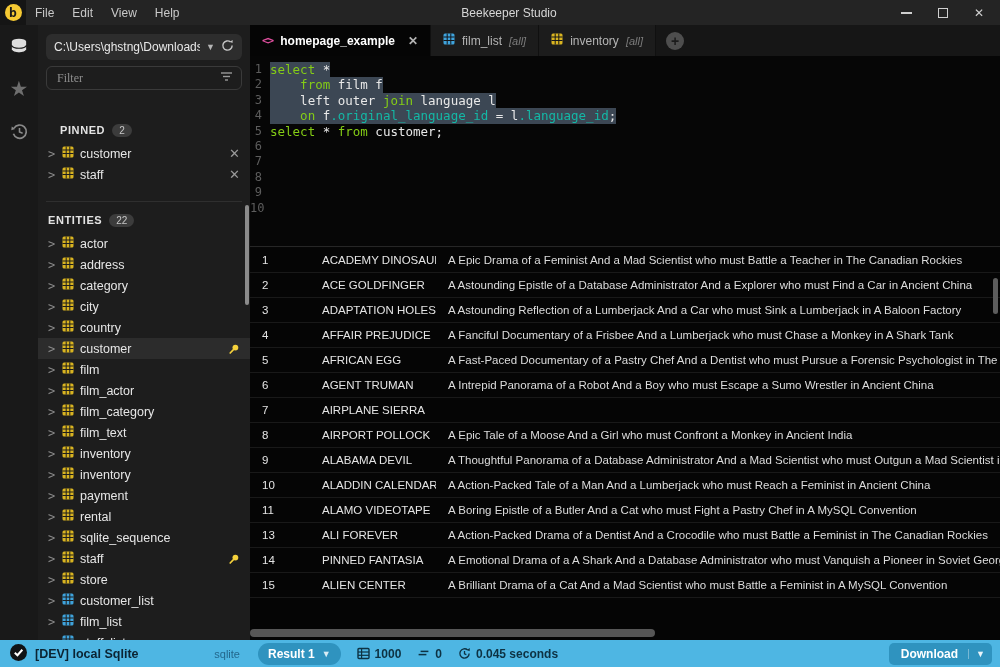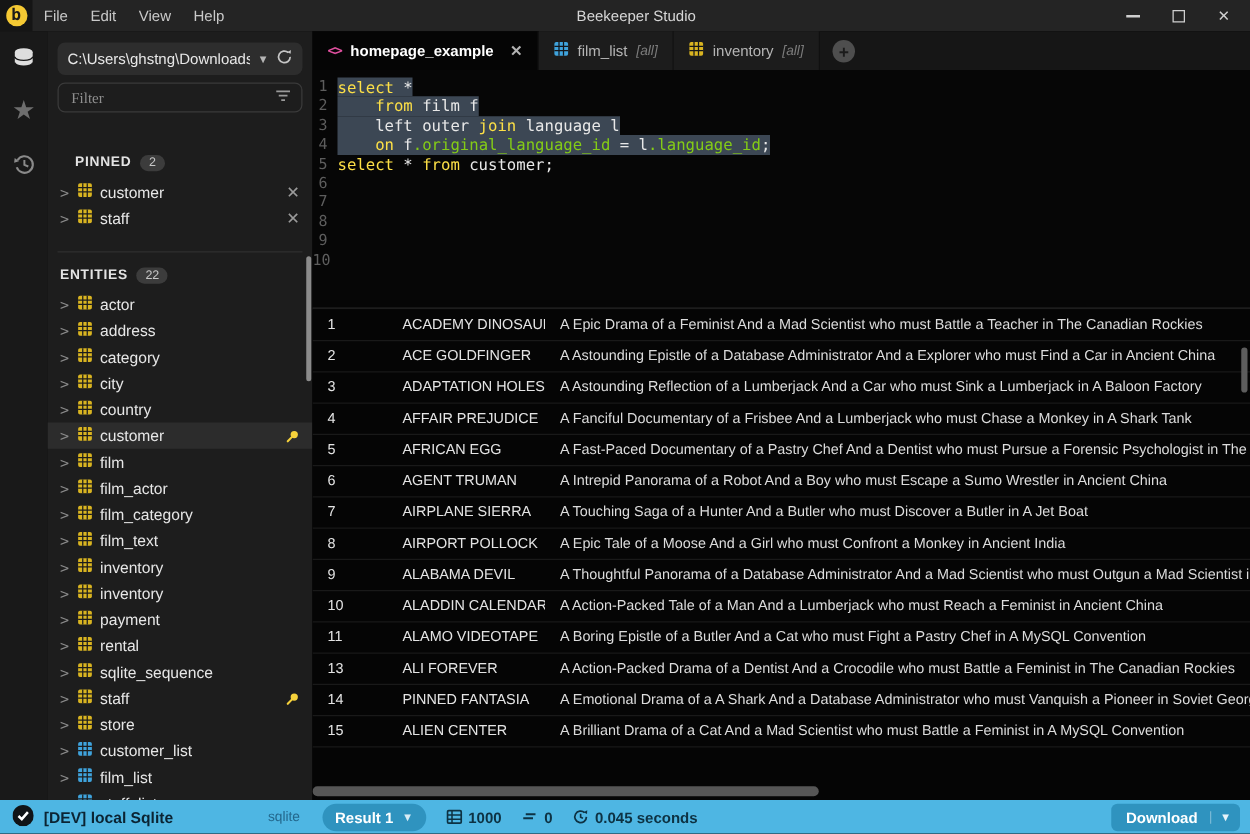--- a/index.html
+++ b/index.html
@@ -66,22 +66,22 @@
   #tab-add { width:18px; height:18px; border-radius:50%; background:#4e4e4e; color:#1b1b1b; font-weight:bold;
     display:flex; align-items:center; justify-content:center; font-size:14px; margin:auto 0 auto 10px; }
 
   
   #editor { position:absolute; left:0; top:31px; width:100%; height:191px; background:#060606;
     font-family:"DejaVu Sans Mono",monospace; font-size:12.5px; border-bottom:1px solid #262626; padding-top:6px; }
   .code-line { display:flex; height:15.4px; line-height:15.4px; }
   .gutter { width:20px; text-align:right; color:#5d5d5d; padding-right:8px; flex:none; font-size:12px; }
   .code-text { white-space:pre; }
   .selbg { background:#3c4754; }
-  .tok-kw { color:#fde047;text-align:right; }
-  .tok-prop { color:#84cc16; }
+  .tok-kw { color:#84cc16;text-align:right; }
+  .tok-prop { color:#14b8a6; }
   .tok-pl { color:#e8e8e8; }
   #editor-actions { position:absolute; right:12px; bottom:8px; display:flex; gap:8px; }
   #save-btn { background:#2e2e2e; color:#f0f0f0; border:none; border-radius:7px; padding:5px 14px;
     font-size:12px; font-weight:bold; font-family:"Liberation Sans",sans-serif; }
   #run-btn { background:#f2d63b; color:#161616; border:none; border-radius:7px; padding:5px 0 5px 14px;
     font-size:12px; font-weight:bold; display:flex; align-items:center; font-family:"Liberation Sans",sans-serif;}
   #run-btn .split { border-left:1px solid rgba(0,0,0,.3); margin-left:10px; padding:0 8px; font-size:9px; }
 
   
   #results { position:absolute; left:0; top:223px; width:100%; height:392px; overflow:hidden; background:#050505; }
@@ -610,21 +610,20 @@
           <span class="cell c2">A Fast-Paced Documentary of a Pastry Chef And a Dentist who must Pursue a Forensic Psychologist in The Gulf of Mexico</span>
         </div>
         <div class="res-row">
           <span class="cell c0">6</span>
           <span class="cell c1">AGENT TRUMAN</span>
           <span class="cell c2">A Intrepid Panorama of a Robot And a Boy who must Escape a Sumo Wrestler in Ancient China</span>
         </div>
         <div class="res-row">
           <span class="cell c0">7</span>
           <span class="cell c1">AIRPLANE SIERRA</span>
-          <span class="cell c2">A Touching Saga of a Hunter And a Butler who must Discover a Butler in A Jet Boat</span>
         </div>
         <div class="res-row">
           <span class="cell c0">8</span>
           <span class="cell c1">AIRPORT POLLOCK</span>
           <span class="cell c2">A Epic Tale of a Moose And a Girl who must Confront a Monkey in Ancient India</span>
         </div>
         <div class="res-row">
           <span class="cell c0">9</span>
           <span class="cell c1">ALABAMA DEVIL</span>
           <span class="cell c2">A Thoughtful Panorama of a Database Administrator And a Mad Scientist who must Outgun a Mad Scientist in A Jet Boat</span>

